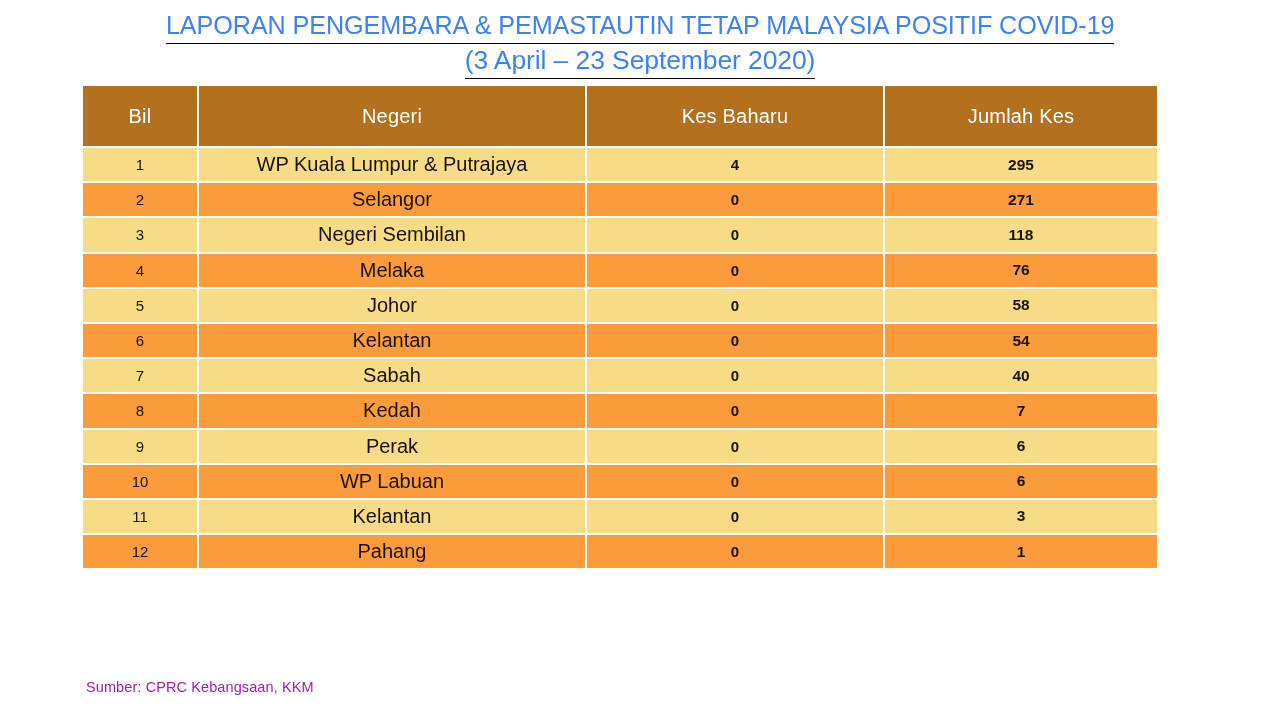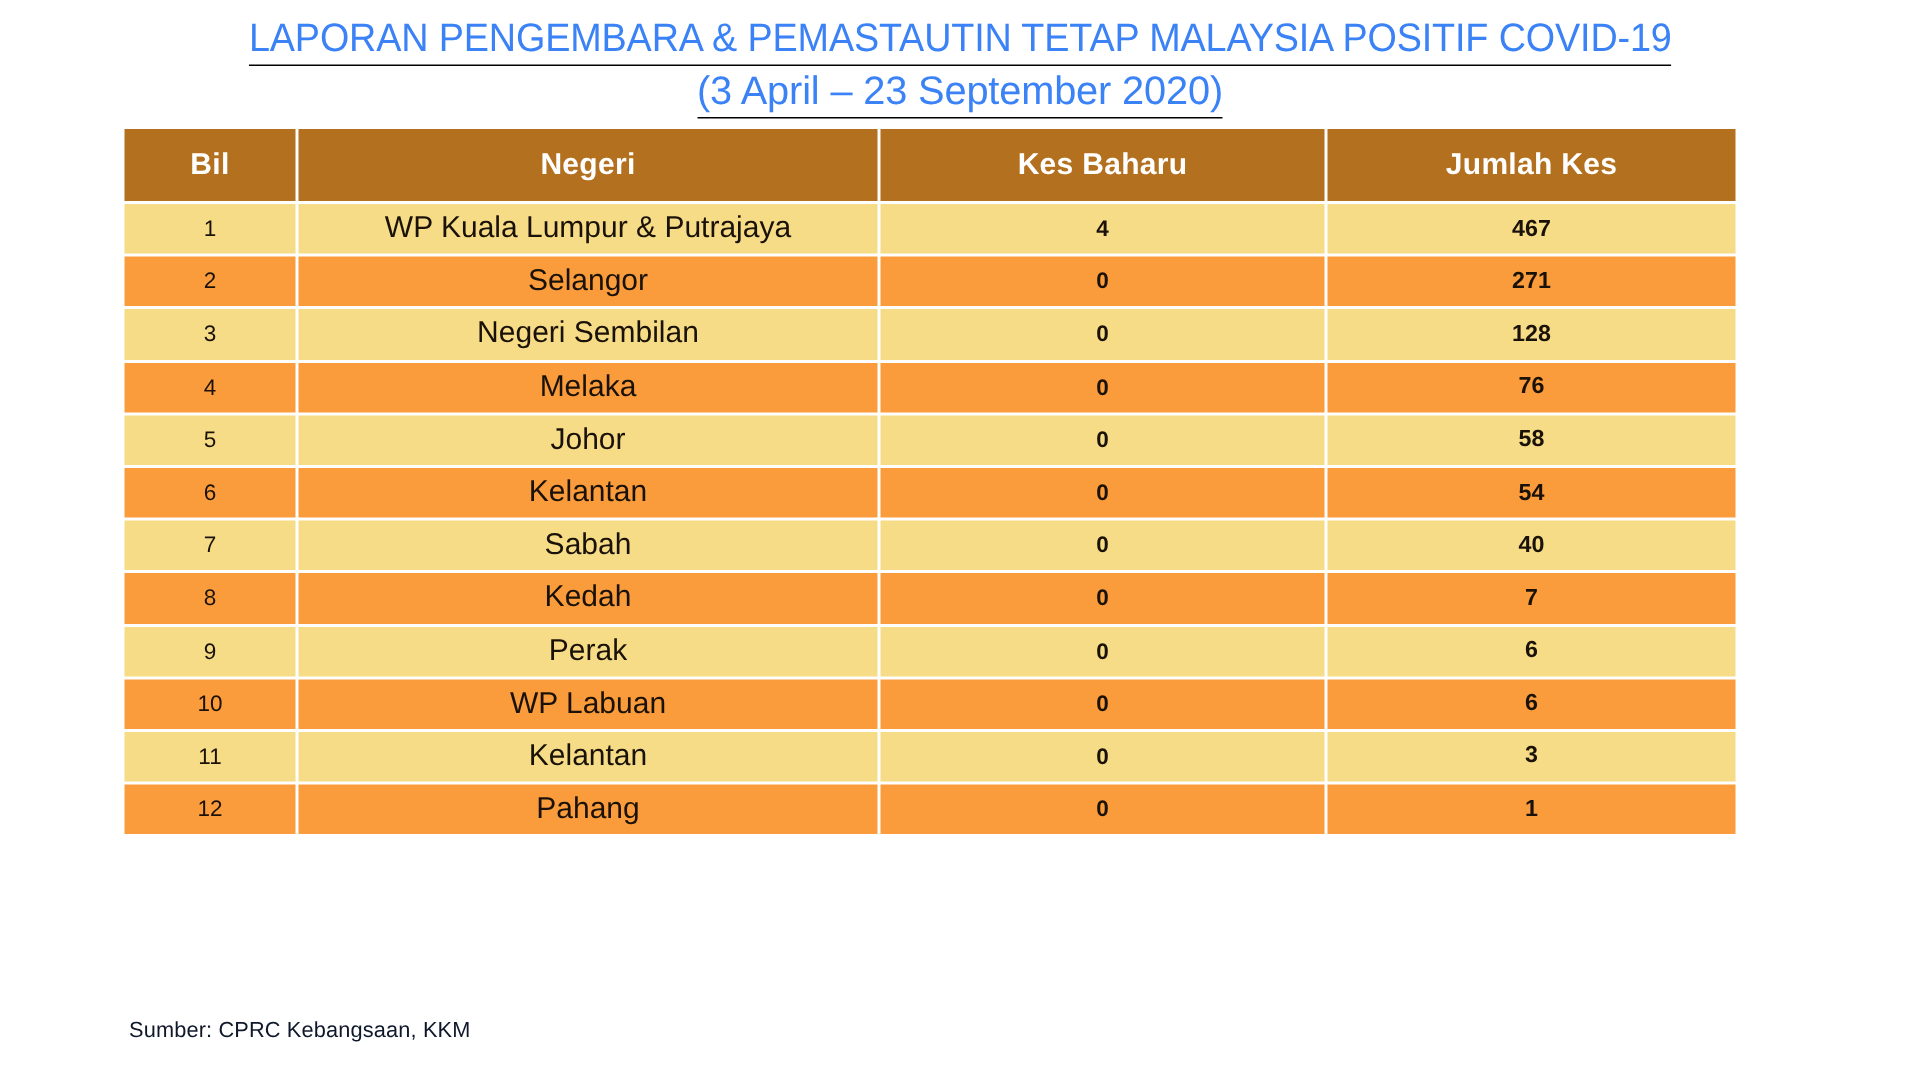--- a/index.html
+++ b/index.html
@@ -68,22 +68,22 @@
   col.c-bil    { width: 114px; }
   col.c-negeri { width: 386px; }
   col.c-baharu { width: 296px; }
   col.c-jumlah { width: 272px; }
 
   
   thead th {
     background: #B3701F;
     color: #FFFFFF;
     font-size: 20px;
-    font-weight: bold;
-    height: 48px;
+    font-weight: normal;
+    height: 60px;
     letter-spacing: 0.2px;
   }
 
   
   tbody td {
     height: 33.2px;
     font-size: 15.5px;
     color: #1a1208;
   }
   tr.row-light td { background: #F6DC86; }
@@ -103,21 +103,21 @@
     font-size: 16px;
   }
   tr.row-total td.total-label { font-size: 16px; }
 
   
   .source-note {
     position: absolute;
     left: 86px;
     top: 679px;
     font-size: 14.5px;
-    color: #0f172a;
+    color: #a21caf;
     font-weight: 400;
     letter-spacing: 0.1px;
   }
 </style>
 </head>
 <body>
 
 <div class="title-block">
   <span class="title-line title-line-1"><span class="u">LAPORAN PENGEMBARA &amp; PEMASTAUTIN TETAP MALAYSIA POSITIF COVID-19</span></span>
   <span class="title-line title-line-2"><span class="u">(3 April –  23 September 2020)</span></span>
@@ -137,33 +137,33 @@
         <th>Negeri</th>
         <th>Kes Baharu</th>
         <th>Jumlah Kes</th>
       </tr>
     </thead>
     <tbody id="table-body">
         <tr class="row-light">
           <td class="cell-bil">1</td>
           <td class="cell-negeri">WP Kuala Lumpur &amp; Putrajaya</td>
           <td class="cell-baharu">4</td>
-          <td class="cell-jumlah">467</td>
+          <td class="cell-jumlah">295</td>
         </tr>
         <tr class="row-dark">
           <td class="cell-bil">2</td>
           <td class="cell-negeri">Selangor</td>
           <td class="cell-baharu">0</td>
           <td class="cell-jumlah">271</td>
         </tr>
         <tr class="row-light">
           <td class="cell-bil">3</td>
           <td class="cell-negeri">Negeri Sembilan</td>
           <td class="cell-baharu">0</td>
-          <td class="cell-jumlah">128</td>
+          <td class="cell-jumlah">118</td>
         </tr>
         <tr class="row-dark">
           <td class="cell-bil">4</td>
           <td class="cell-negeri">Melaka</td>
           <td class="cell-baharu">0</td>
           <td class="cell-jumlah">76</td>
         </tr>
         <tr class="row-light">
           <td class="cell-bil">5</td>
           <td class="cell-negeri">Johor</td>

